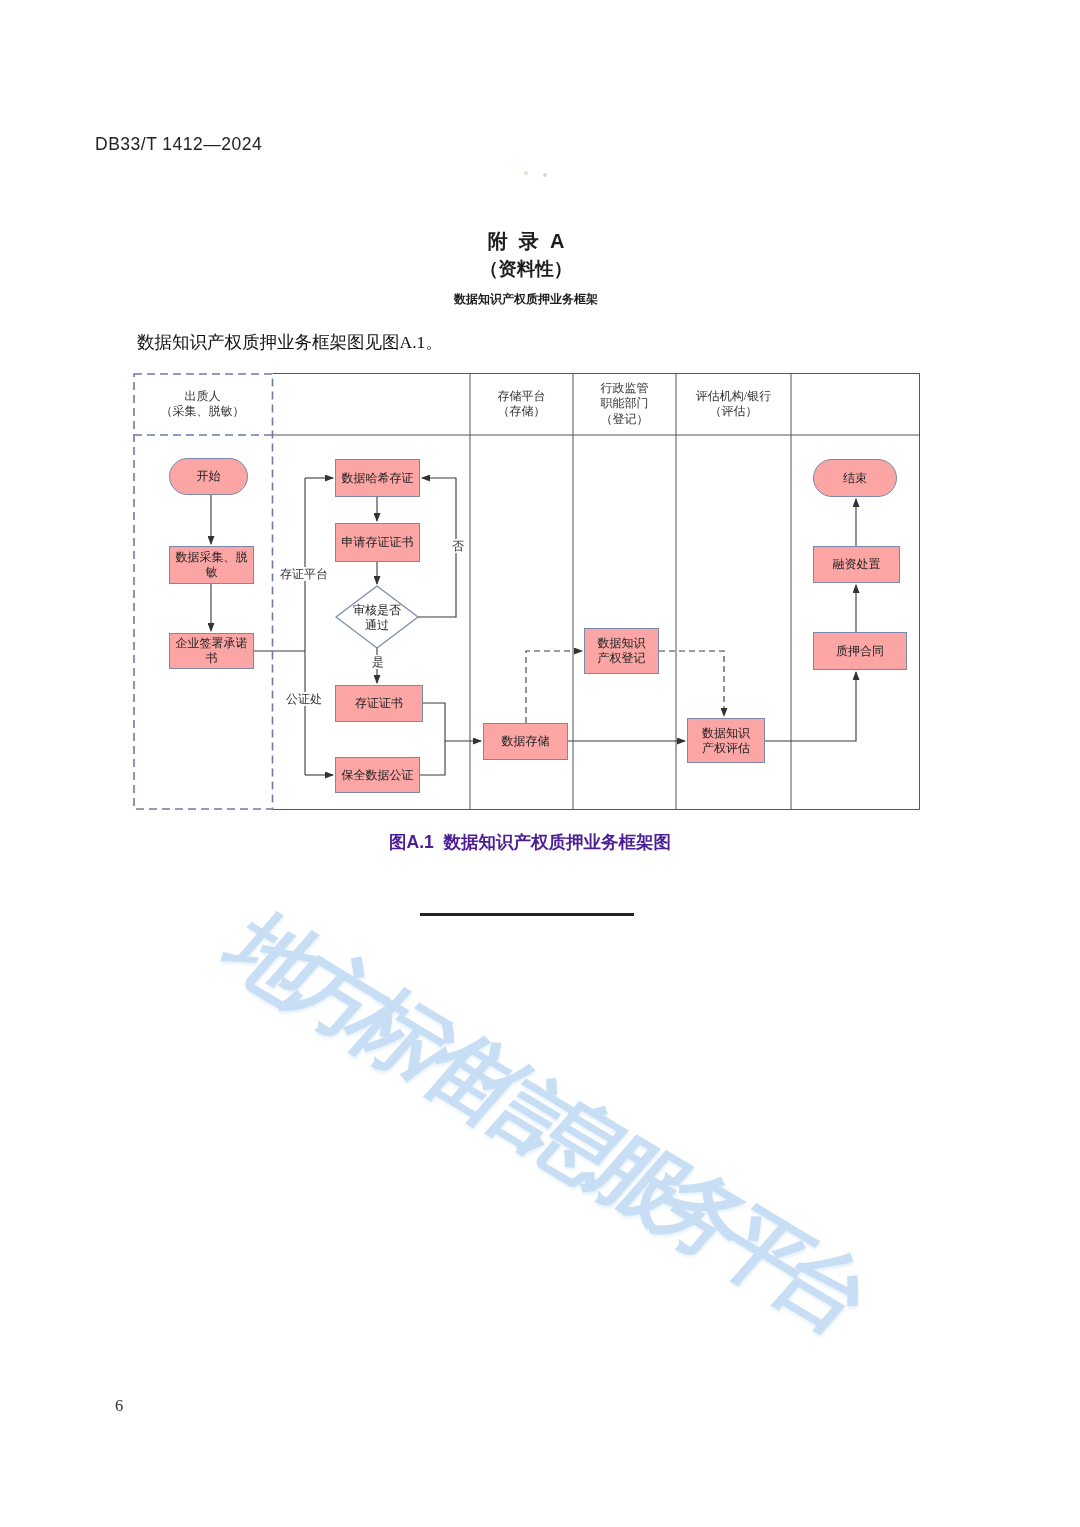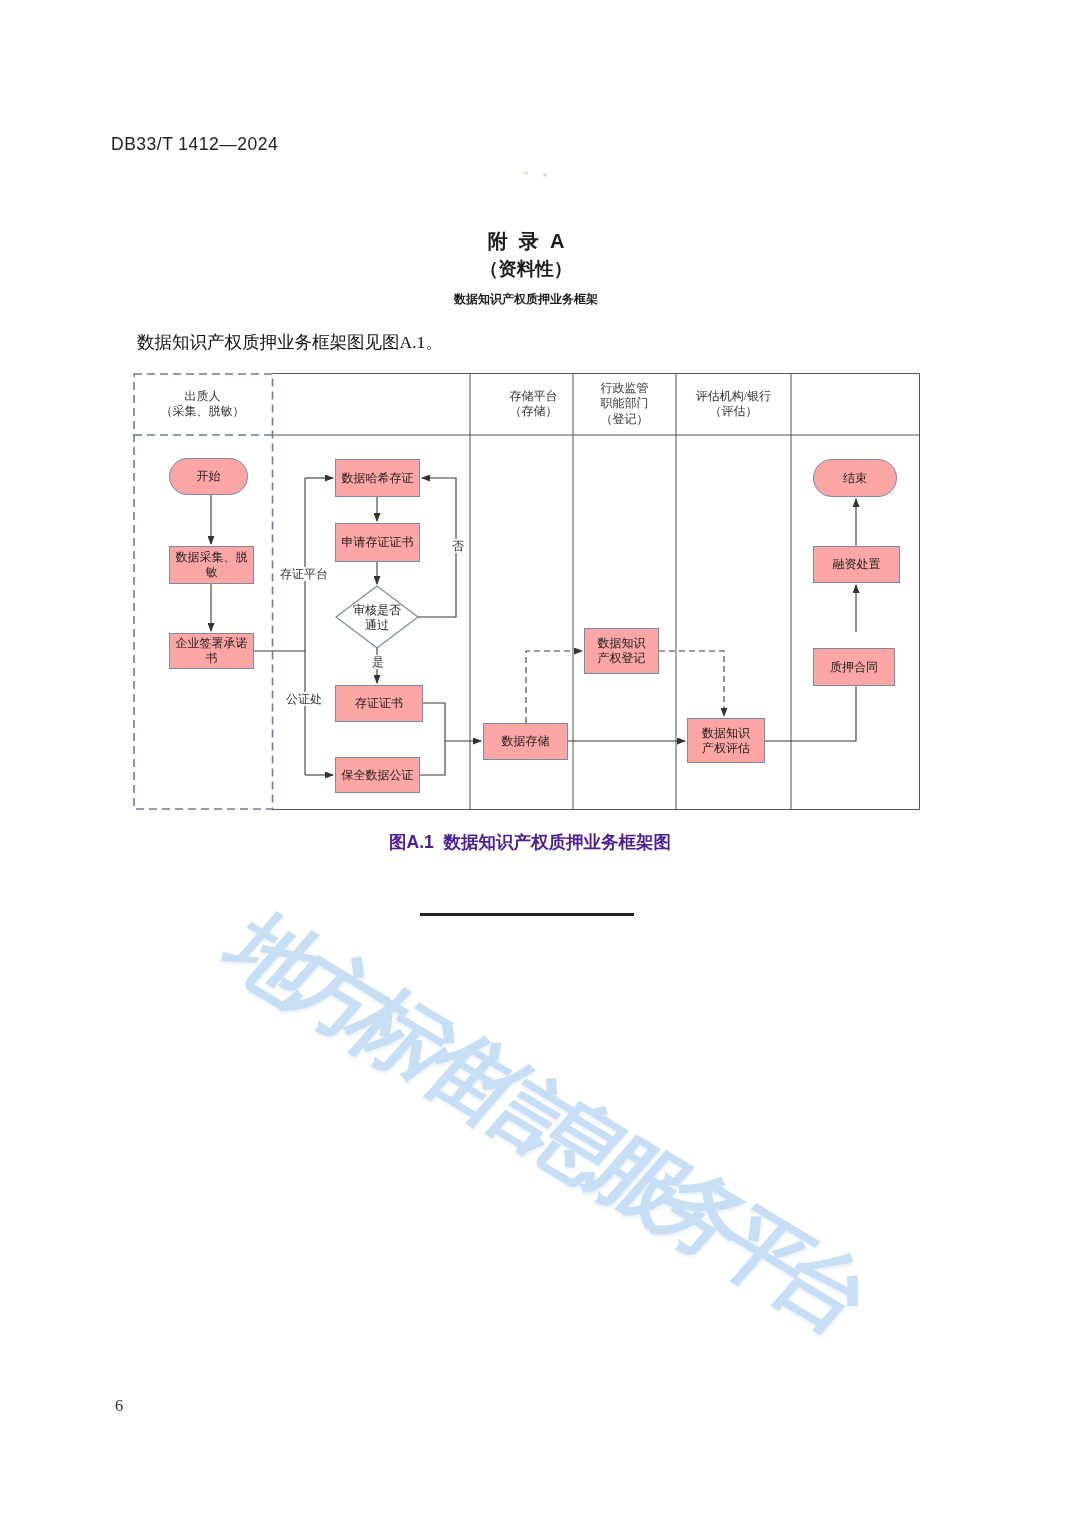--- a/index.html
+++ b/index.html
@@ -5,21 +5,21 @@
   html,body{margin:0;padding:0;}
   body{
     width:1080px;height:1527px;position:relative;background:#ffffff;
     font-family:"Liberation Serif","DejaVu Serif",serif;color:#1d1d1d;
     overflow:hidden;
   }
   .sans{font-family:"Liberation Sans","DejaVu Sans",sans-serif;}
 
   
   .doc-code{position:absolute;left:95px;top:134px;font-size:17.5px;letter-spacing:.5px;
-    font-family:"Liberation Sans","DejaVu Sans",sans-serif;color:#222;margin-left:16px;}
+    font-family:"Liberation Sans","DejaVu Sans",sans-serif;color:#222;}
   .artifact-dot{position:absolute;border-radius:50%;opacity:.55;}
   .dot-a{left:524px;top:171px;width:4px;height:4px;background:#d9c7a5;}
   .dot-b{left:543px;top:173px;width:4px;height:4px;background:#a9b9d2;}
 
   .title-block{position:absolute;left:0;top:228px;width:1052px;text-align:center;}
   .title-line1{font-size:20px;font-weight:bold;white-space:pre;line-height:26px;}
   .title-line2{font-size:18.5px;font-weight:bold;line-height:30px;}
   .title-line3{font-size:12px;font-weight:bold;line-height:31px;}
 
   .intro-text{position:absolute;left:137px;top:330px;font-size:17.5px;color:#111;}
@@ -44,41 +44,41 @@
 
   
   .chart{position:absolute;left:133px;top:373px;width:787px;height:437px;z-index:2;
     font-size:12px;color:#222;}
   .chart svg{position:absolute;left:0;top:0;}
   .lane-header{position:absolute;top:1px;height:60px;display:flex;align-items:center;
     justify-content:center;text-align:center;white-space:pre-line;line-height:15.5px;
     font-size:12px;color:#333;}
   .lh1{left:0;width:139px;}
   .lh2{left:139px;width:198px;}
-  .lh3{left:337px;width:103px;margin-left:12px;}
+  .lh3{left:337px;width:103px;}
   .lh4{left:440px;width:103px;}
   .lh5{left:543px;width:115px;}
   .lh6{left:658px;width:129px;}
 
   .node{position:absolute;background:#fca5a5;border:1.2px solid #7b87ab;
     display:flex;align-items:center;justify-content:center;text-align:center;
     white-space:pre-line;line-height:15px;font-size:12px;color:#222;box-sizing:border-box;}
   .stadium{border-radius:19px;}
   .n-start{left:36px;top:85px;width:79px;height:37px;}
   .n-collect{left:36px;top:173px;width:85px;height:38px;}
   .n-commit{left:36px;top:260px;width:85px;height:36px;}
   .n-hash{left:202px;top:86px;width:85px;height:38px;}
   .n-apply{left:202px;top:150px;width:85px;height:39px;}
   .n-review{left:203px;top:226px;width:82px;height:37px;border:none;background:transparent;}
   .n-cert{left:202px;top:312px;width:88px;height:37px;}
   .n-notary{left:202px;top:384px;width:85px;height:36px;}
   .n-store{left:350px;top:350px;width:85px;height:37px;}
   .n-register{left:451px;top:255px;width:75px;height:46px;}
   .n-assess{left:554px;top:345px;width:78px;height:45px;}
-  .n-pledge{left:680px;top:259px;width:82px;height:38px;margin-top:16px;}
+  .n-pledge{left:680px;top:259px;width:94px;height:38px;}
   .n-finance{left:680px;top:173px;width:87px;height:37px;}
   .n-end{left:680px;top:86px;width:84px;height:38px;}
 
   .flow-label{position:absolute;background:#fff;padding:0 1px;font-size:12px;color:#333;line-height:14px;}
   .fl-platform{left:146px;top:194px;}
   .fl-notary{left:152px;top:319px;}
   .fl-no{left:318px;top:166px;}
   .fl-yes{left:238px;top:282px;}
 </style>
 </head>

